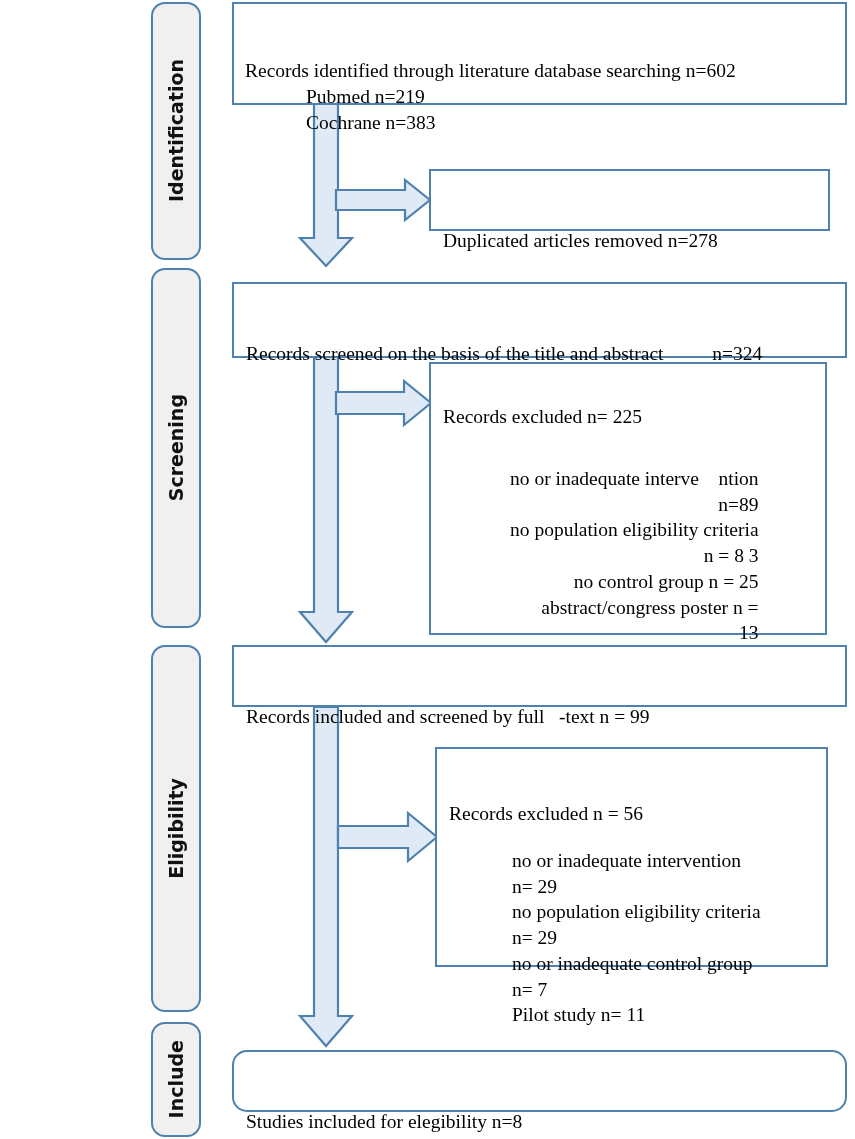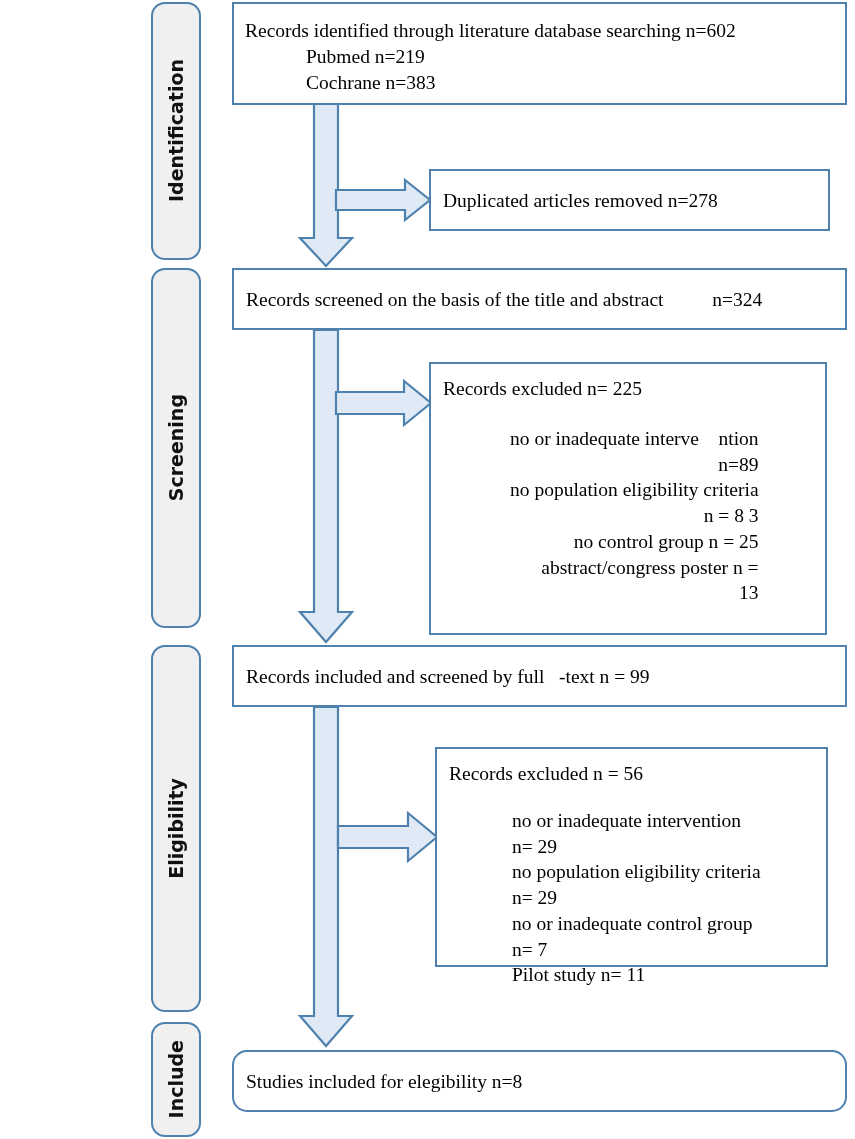--- a/index.html
+++ b/index.html
@@ -55,20 +55,21 @@
     background: #ffffff;
     border: 2px solid #4e81ad;
     padding: 0;
   }
   .box-text {
     font-family: "Liberation Serif", serif;
     font-size: 19.5px;
     color: #000000;
     line-height: 1.32;
     white-space: pre-wrap;
+    margin-top: 40px;
   }
   .box-title {
     position: absolute;
   }
   .box-sub {
     position: absolute;
     text-align: center;
   }
 </style>
 </head>
@@ -110,26 +111,26 @@
   <div class="flow-box" style="left:232px; top:2px; width:615px; height:103px;">
     <div class="box-text box-title" style="left:11px; top:14px;">Records identified through literature database searching n=602</div>
     <div class="box-text box-sub" style="left:72px; top:40px;">Pubmed n=219</div>
     <div class="box-text box-sub" style="left:72px; top:66px;">Cochrane n=383</div>
   </div>
 
   <div class="flow-box" style="left:429px; top:169px; width:401px; height:62px;">
     <div class="box-text" style="position:absolute; left:12px; top:17px;">Duplicated articles removed n=278</div>
   </div>
 
-  <div class="flow-box" style="left:232px; top:268px; width:615px; height:62px;">
+  <div class="flow-box" style="left:232px; top:282px; width:615px; height:76px;">
     <div class="box-text" style="position:absolute; left:12px; top:17px;">Records screened on the basis of the title and abstract          n=324</div>
   </div>
 
   <div class="flow-box" style="left:429px; top:362px; width:398px; height:273px;">
-    <div class="box-text" style="position:absolute; left:12px; top:12px;">Records excluded n= 225</div>
+    <div class="box-text" style="position:absolute; left:12px; top:0;">Records excluded n= 225</div>
     <div class="box-text" style="position:absolute; left:79px; top:62px;text-align:right;">no or inadequate interve    ntion
 n=89
 no population eligibility criteria
 n = 8 3
 no control group n = 25
 abstract/congress poster n =
 13</div>
   </div>
 
   <div class="flow-box" style="left:232px; top:645px; width:615px; height:62px;text-decoration:underline;">

